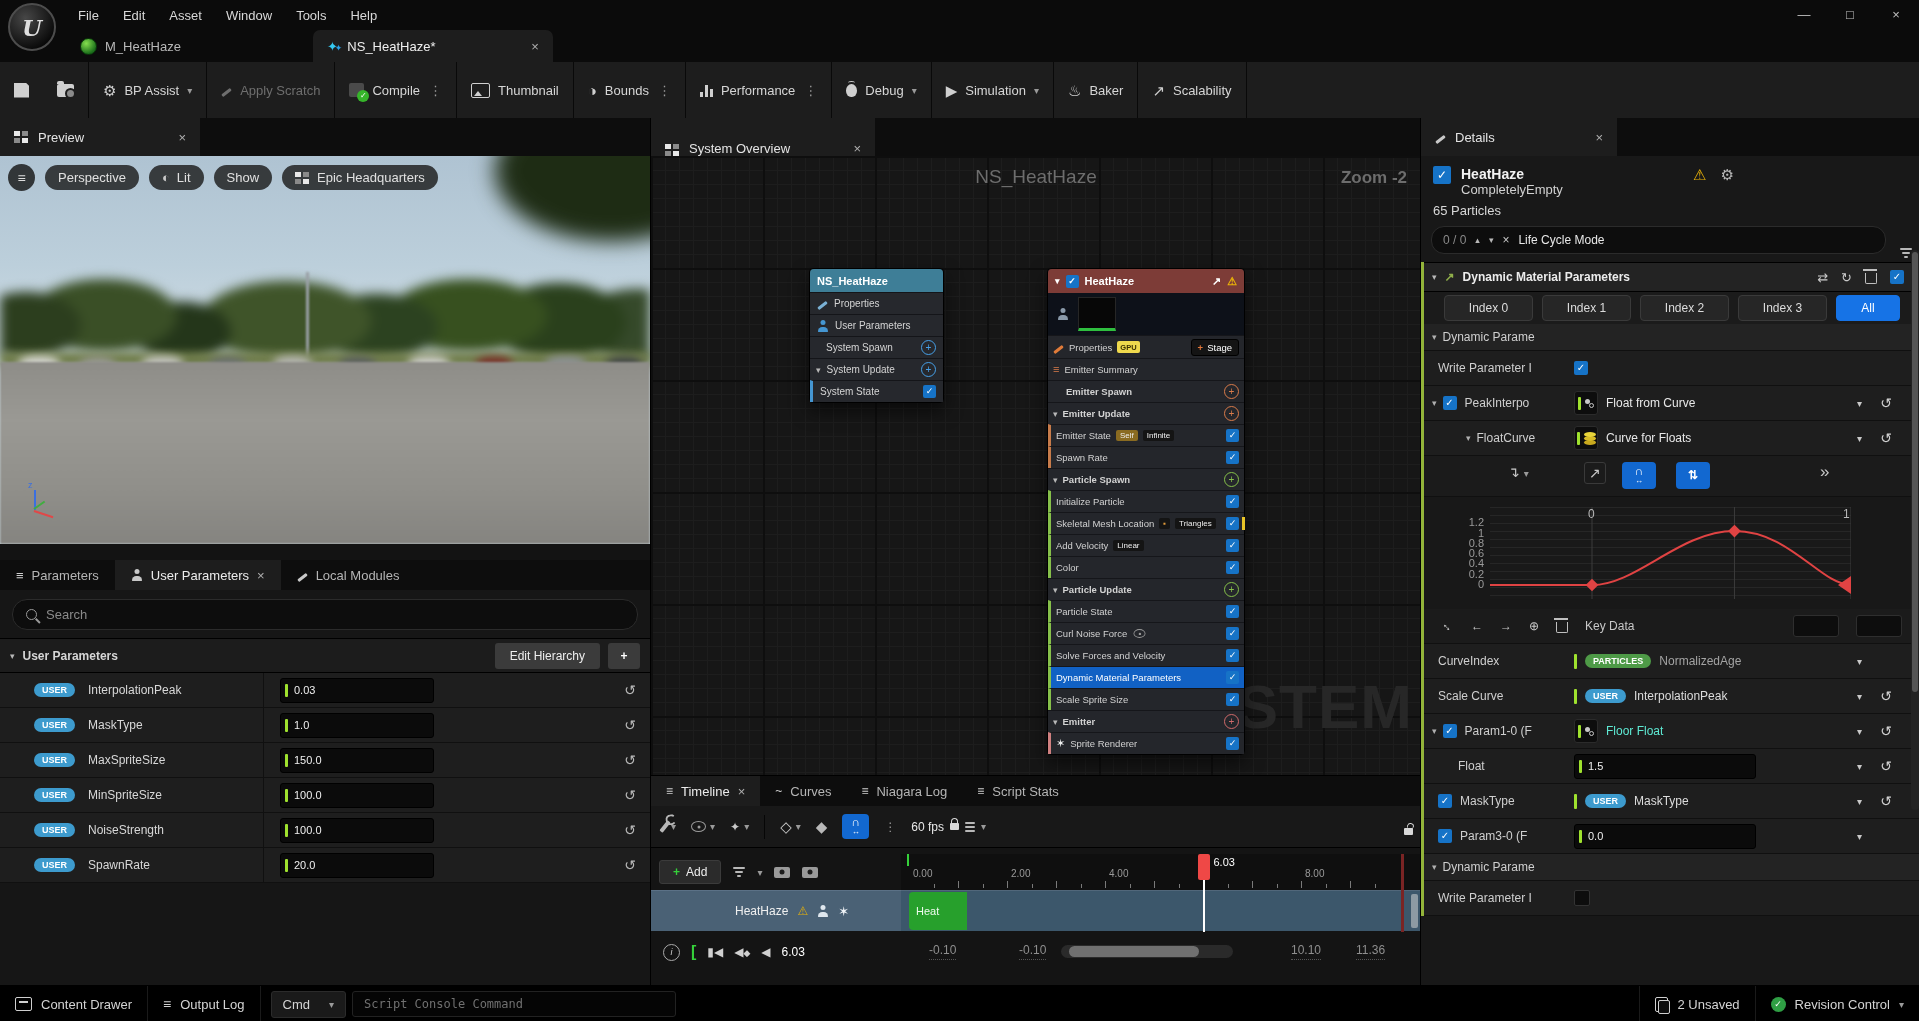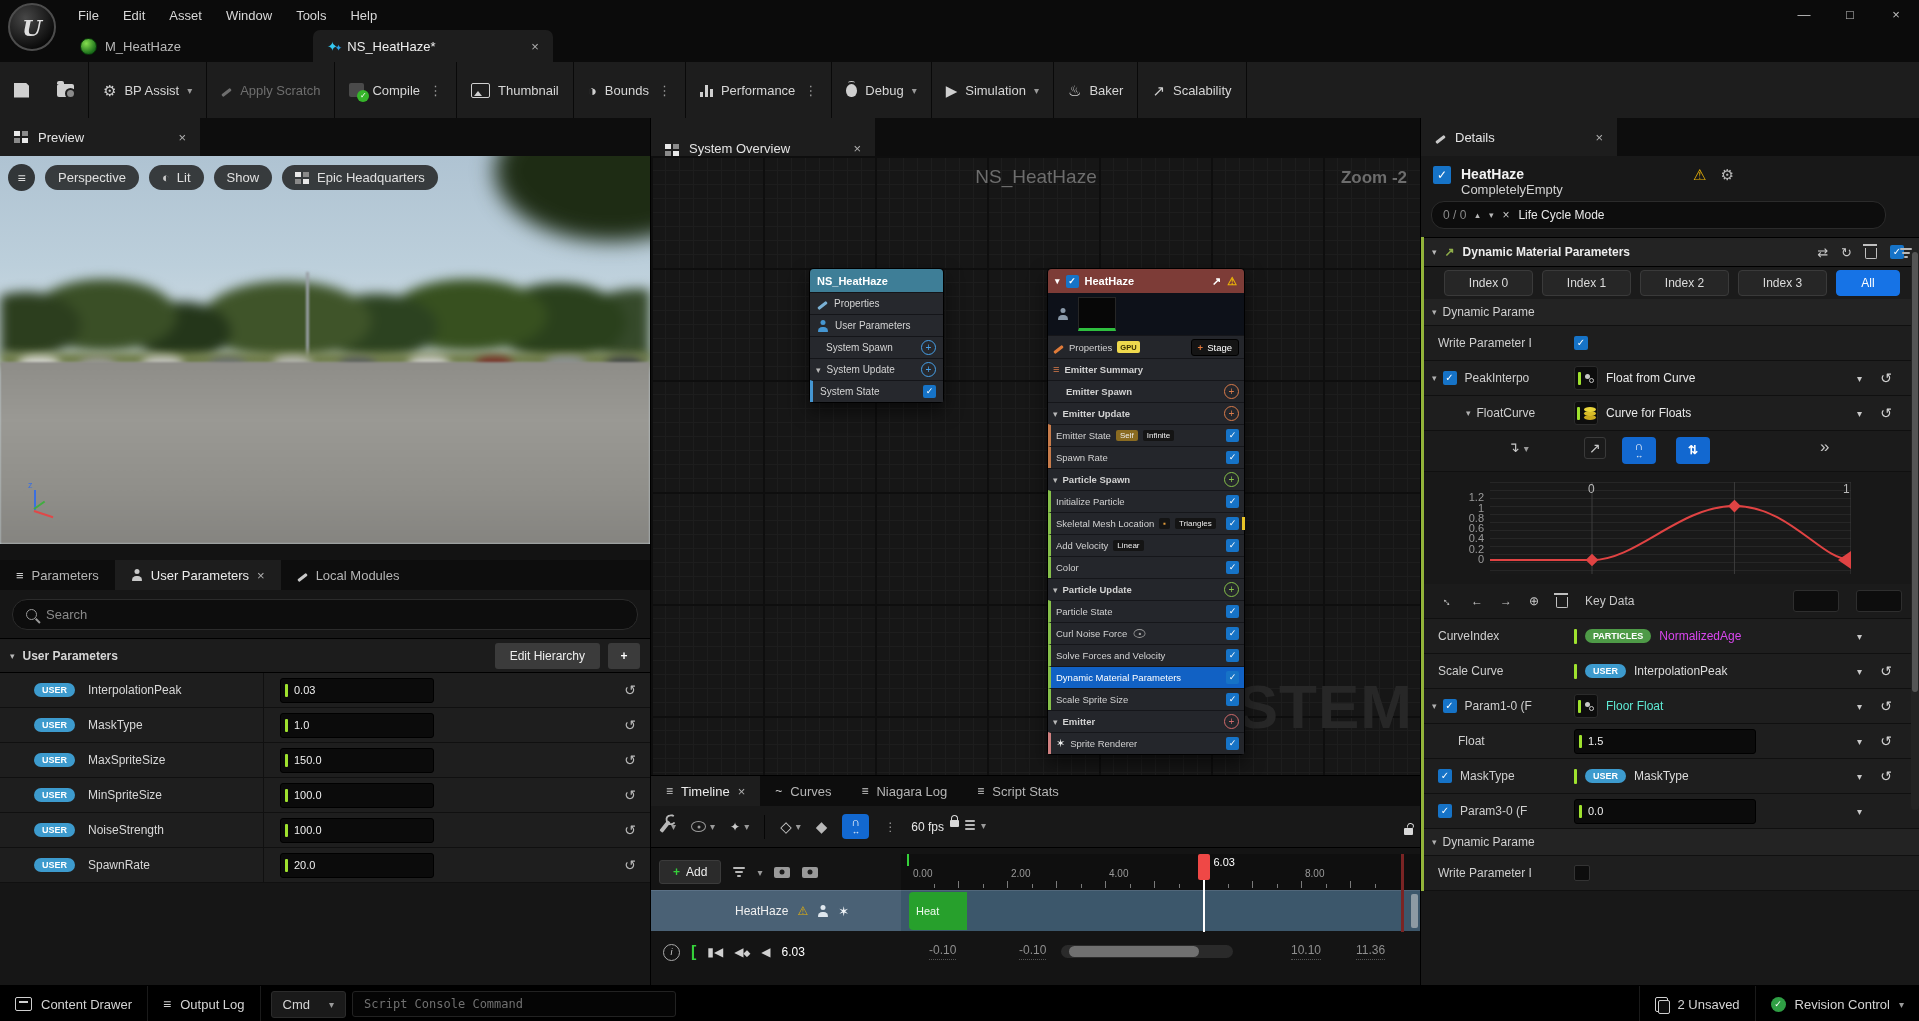--- a/index.html
+++ b/index.html
@@ -163,21 +163,21 @@
   
   .tl-panel{position:absolute;left:650px;top:775px;width:770px;height:210px;background:#141414;border-left:1px solid #000;border-top:1px solid #000;}
   .tl-tabs{height:30px;background:#0d0d0d;display:flex;align-items:flex-end;font-size:13px;}
   .tl-tab{display:flex;align-items:center;gap:8px;padding:0 15px;height:30px;color:#b5b5b5;}
   .tl-tab.active{background:#1d1d1d;color:#ececec;}
   .tl-toolbar{height:41px;display:flex;align-items:center;gap:15px;padding:0 12px;background:#181818;border-bottom:1px solid #000;}
   .tgrp{display:flex;align-items:center;gap:4px;color:#c8c8c8;}
   .vsep{width:1px;height:24px;background:#060606;}
   .magbtn{width:27px;height:25px;background:#1268d0;border-radius:4px;color:#fff;display:flex;flex-direction:column;align-items:center;justify-content:center;line-height:9px;font-weight:bold;font-size:12px;}
   .magbtn i{font-style:normal;font-size:8px;font-weight:normal;}
-  .fps{display:flex;align-items:flex-start;gap:6px;color:#e8e8e8;font-size:12px;}
+  .fps{display:flex;align-items:center;gap:6px;color:#e8e8e8;font-size:12px;}
   .addrow{position:absolute;left:8px;top:84px;display:flex;align-items:center;gap:12px;}
   .addbtn{background:#2b2b2b;border:1px solid #3b3b3b;border-radius:3px;padding:4px 13px;display:flex;gap:6px;align-items:center;color:#eee;font-size:12px;}
   .addbtn b{color:#35d03a;font-weight:bold;}
   .ruler{position:absolute;left:250px;top:78px;width:519px;height:36px;background:#0f0f0f;}
   .rlab{position:absolute;top:14px;color:#9a9a9a;font-size:10px;}
   .rtick{position:absolute;bottom:2px;width:1px;background:#7a7a7a;}
   .rstart{position:absolute;left:6px;top:0;width:2px;height:12px;background:#35d03a;}
   .ph{position:absolute;top:0;width:12px;height:26px;background:#ef4846;border-radius:2px;z-index:6;}
   .phlab{position:absolute;top:2px;color:#fff;font-size:11px;z-index:6;}
   .phline{position:absolute;top:26px;width:2px;height:52px;background:#fff;z-index:6;}
@@ -538,21 +538,21 @@
           <span>Properties</span>
           <span class="gpu">GPU</span>
           <span class="stage">
               <b>+</b>
               <span>Stage</span>
             </span>
         </div>
         <div id="em-rows">
             <div class="erow">
               <span class="gi" style="color: rgb(217, 123, 74); font-size: 11px; font-weight: bold;">≡</span>
-              <span style="font-weight: bold;">Emitter Summary</span>
+              <span style="font-weight: normal;">Emitter Summary</span>
             </div>
             <div class="erow">
               <span style="width: 8px;"></span>
               <span style="font-weight: bold;">Emitter Spawn</span>
               <span class="pc" style="margin-left: auto; color: rgb(217, 123, 74);">+</span>
             </div>
             <div class="erow">
               <span class="caret">▾</span>
               <span style="font-weight: bold;">Emitter Update</span>
               <span class="pc" style="margin-left: auto; color: rgb(217, 123, 74);">+</span>
@@ -782,20 +782,21 @@
       <span class="cb big">✓</span>
       <span>
         <div class="t1">HeatHaze</div>
         <div class="t2">CompletelyEmpty</div>
       </span>
     </div>
     <div class="dt-ico">
       <span class="warn">⚠</span>
       <span class="gear">⚙</span>
     </div>
+    <div class="particles">65 Particles</div>
     <div class="dt-search">
       <span class="cnt">0 / 0</span>
       <span class="caret">▴</span>
       <span class="caret">▾</span>
       <span style="color:#c8c8c8;">×</span>
       <span class="txt">Life Cycle Mode</span>
     </div>
     <span class="i-filter dt-filter">
         <b style="width:12px;"></b>
         <b style="width:8px;"></b>
@@ -909,21 +910,21 @@
         <span class="kd-box" style="margin-left:auto;"></span>
         <span class="kd-box"></span>
       </div>
       <div id="dt-bottom-rows">
           <div class="drow">
             <span style="width: 14px;"></span>
             <span class="dlbl">CurveIndex</span>
             <span class="dval">
               <span class="limebar"></span>
               <span class="badge" style="background: rgb(78, 154, 71);">PARTICLES</span>
-              <span style="color: #d946ef;">NormalizedAge</span>
+              <span style="color: #a3a3a3;">NormalizedAge</span>
             </span>
             <span class="dddown">▾</span>
           </div>
           <div class="drow">
             <span style="width: 14px;"></span>
             <span class="dlbl">Scale Curve</span>
             <span class="dval">
               <span class="limebar"></span>
               <span class="badge" style="background: rgb(61, 155, 206);">USER</span>
               <span style="color: rgb(220, 220, 220);">InterpolationPeak</span>

